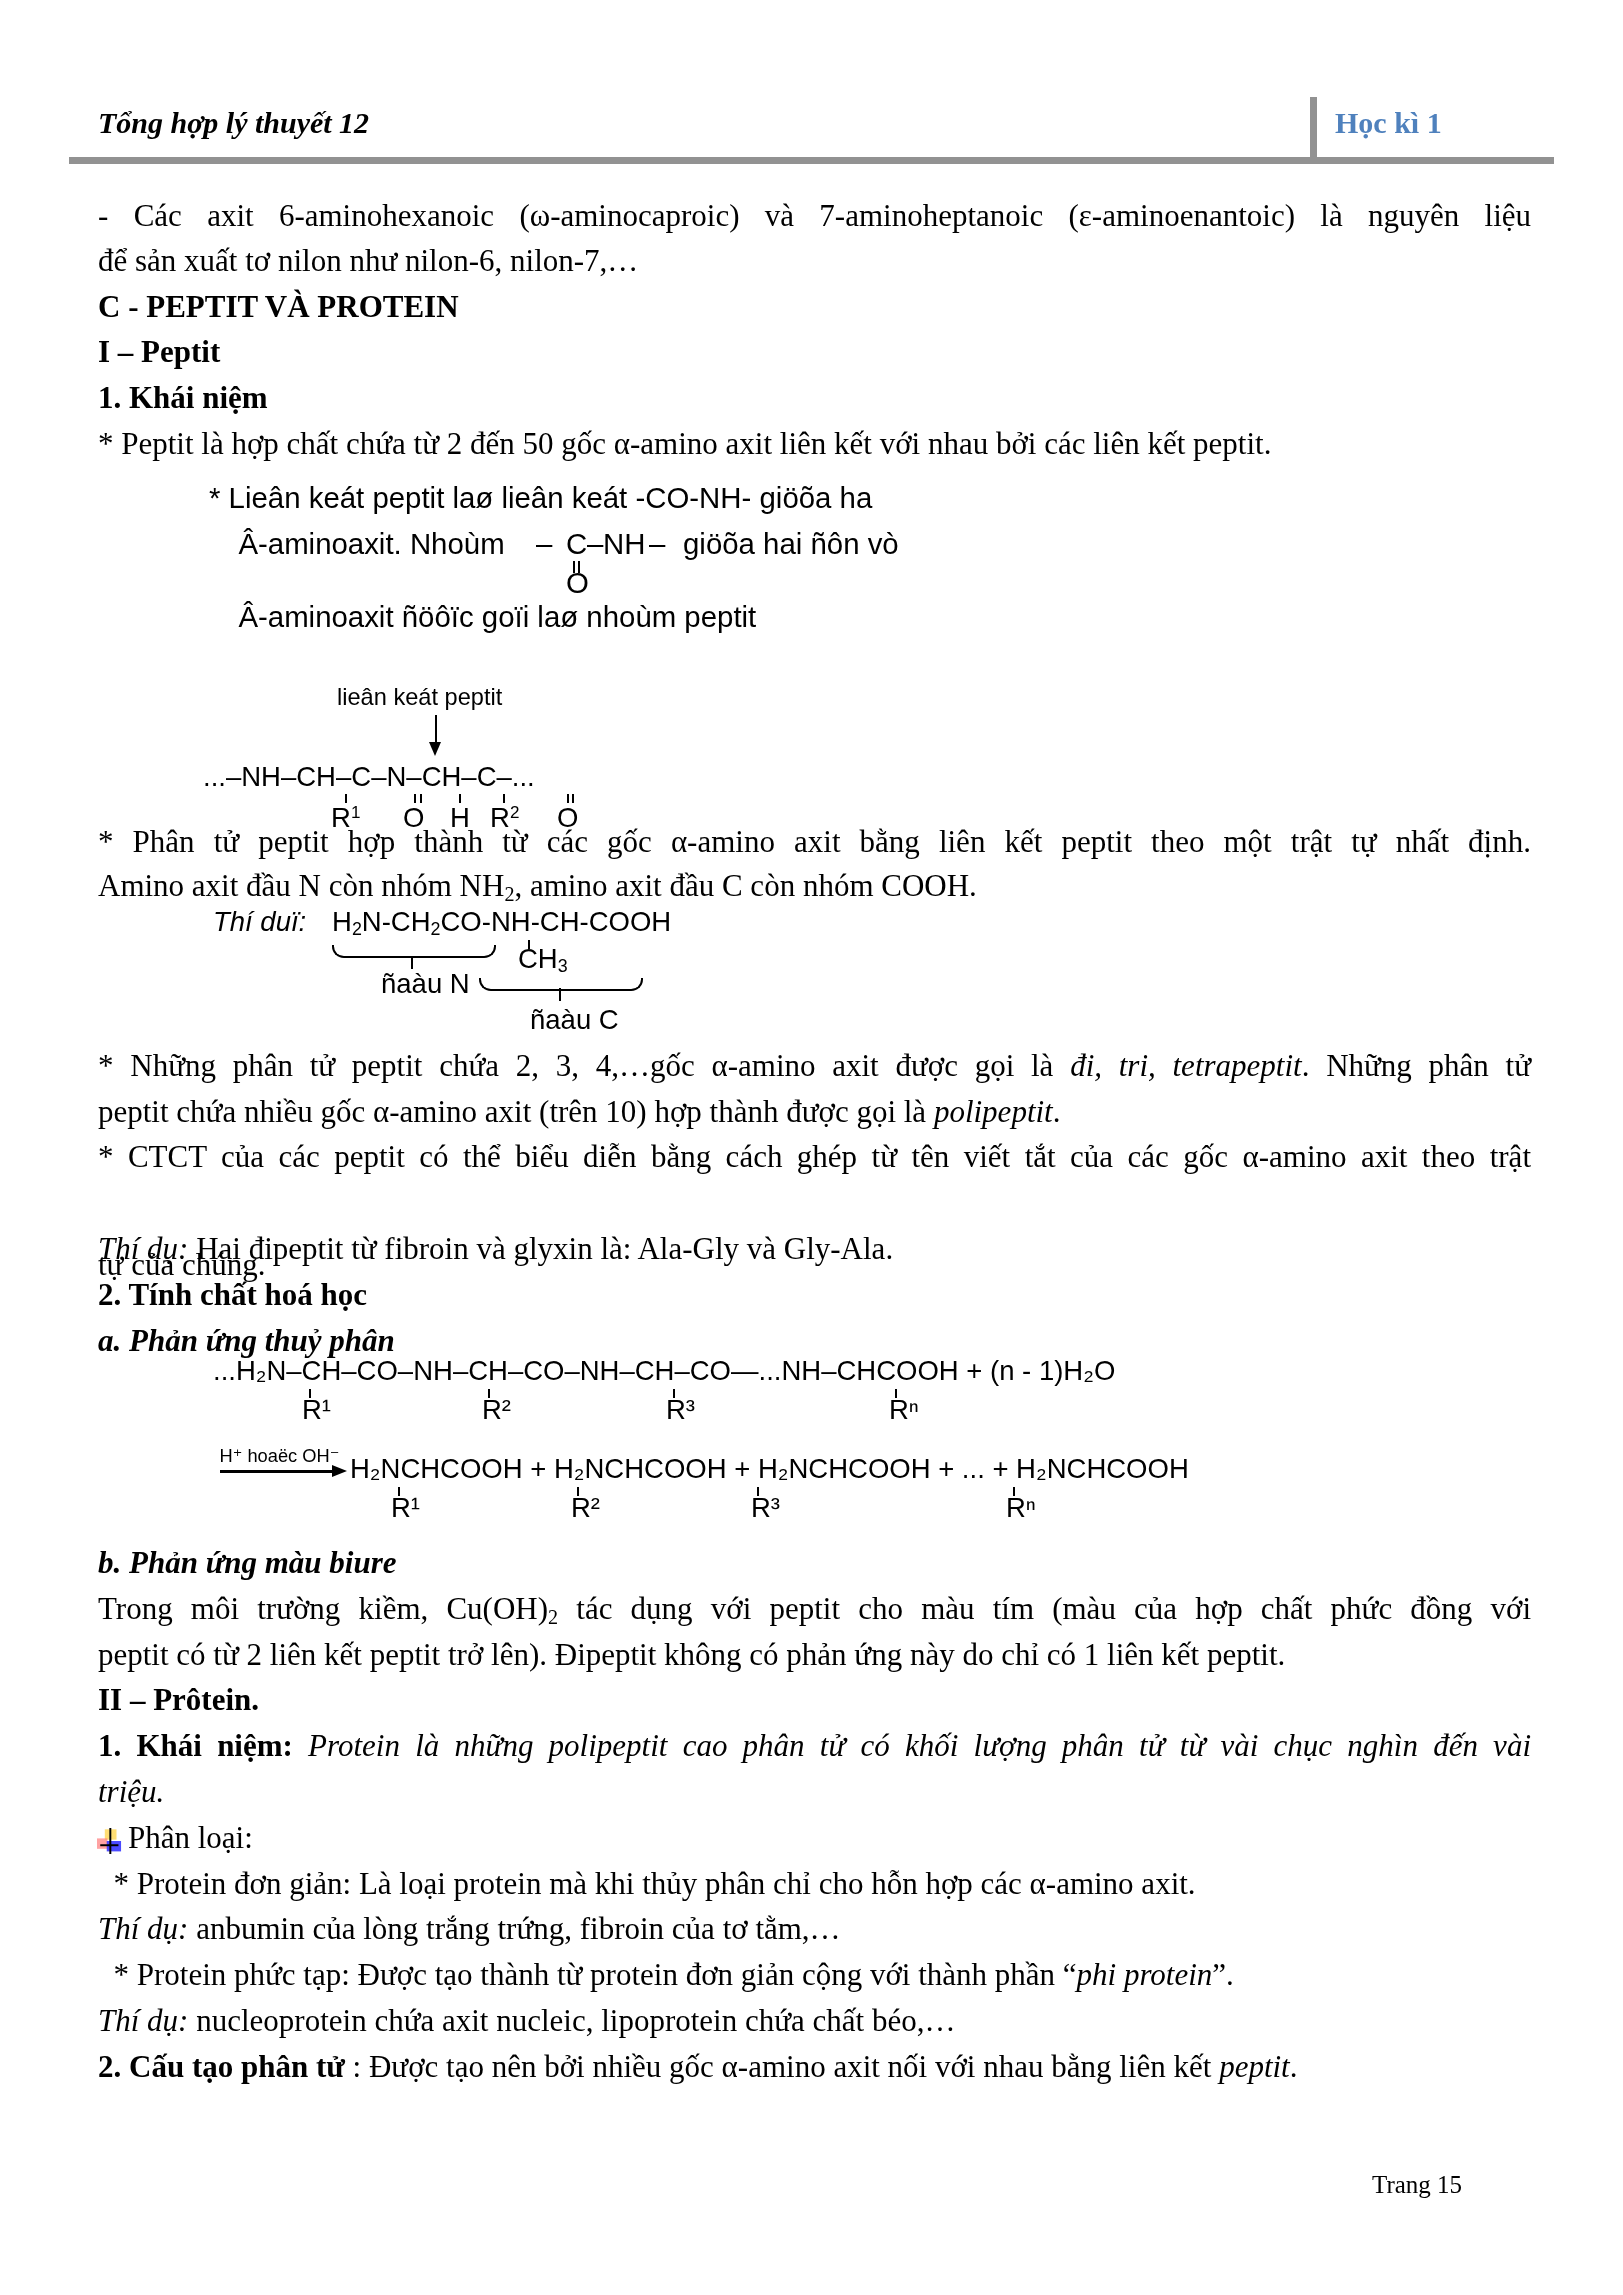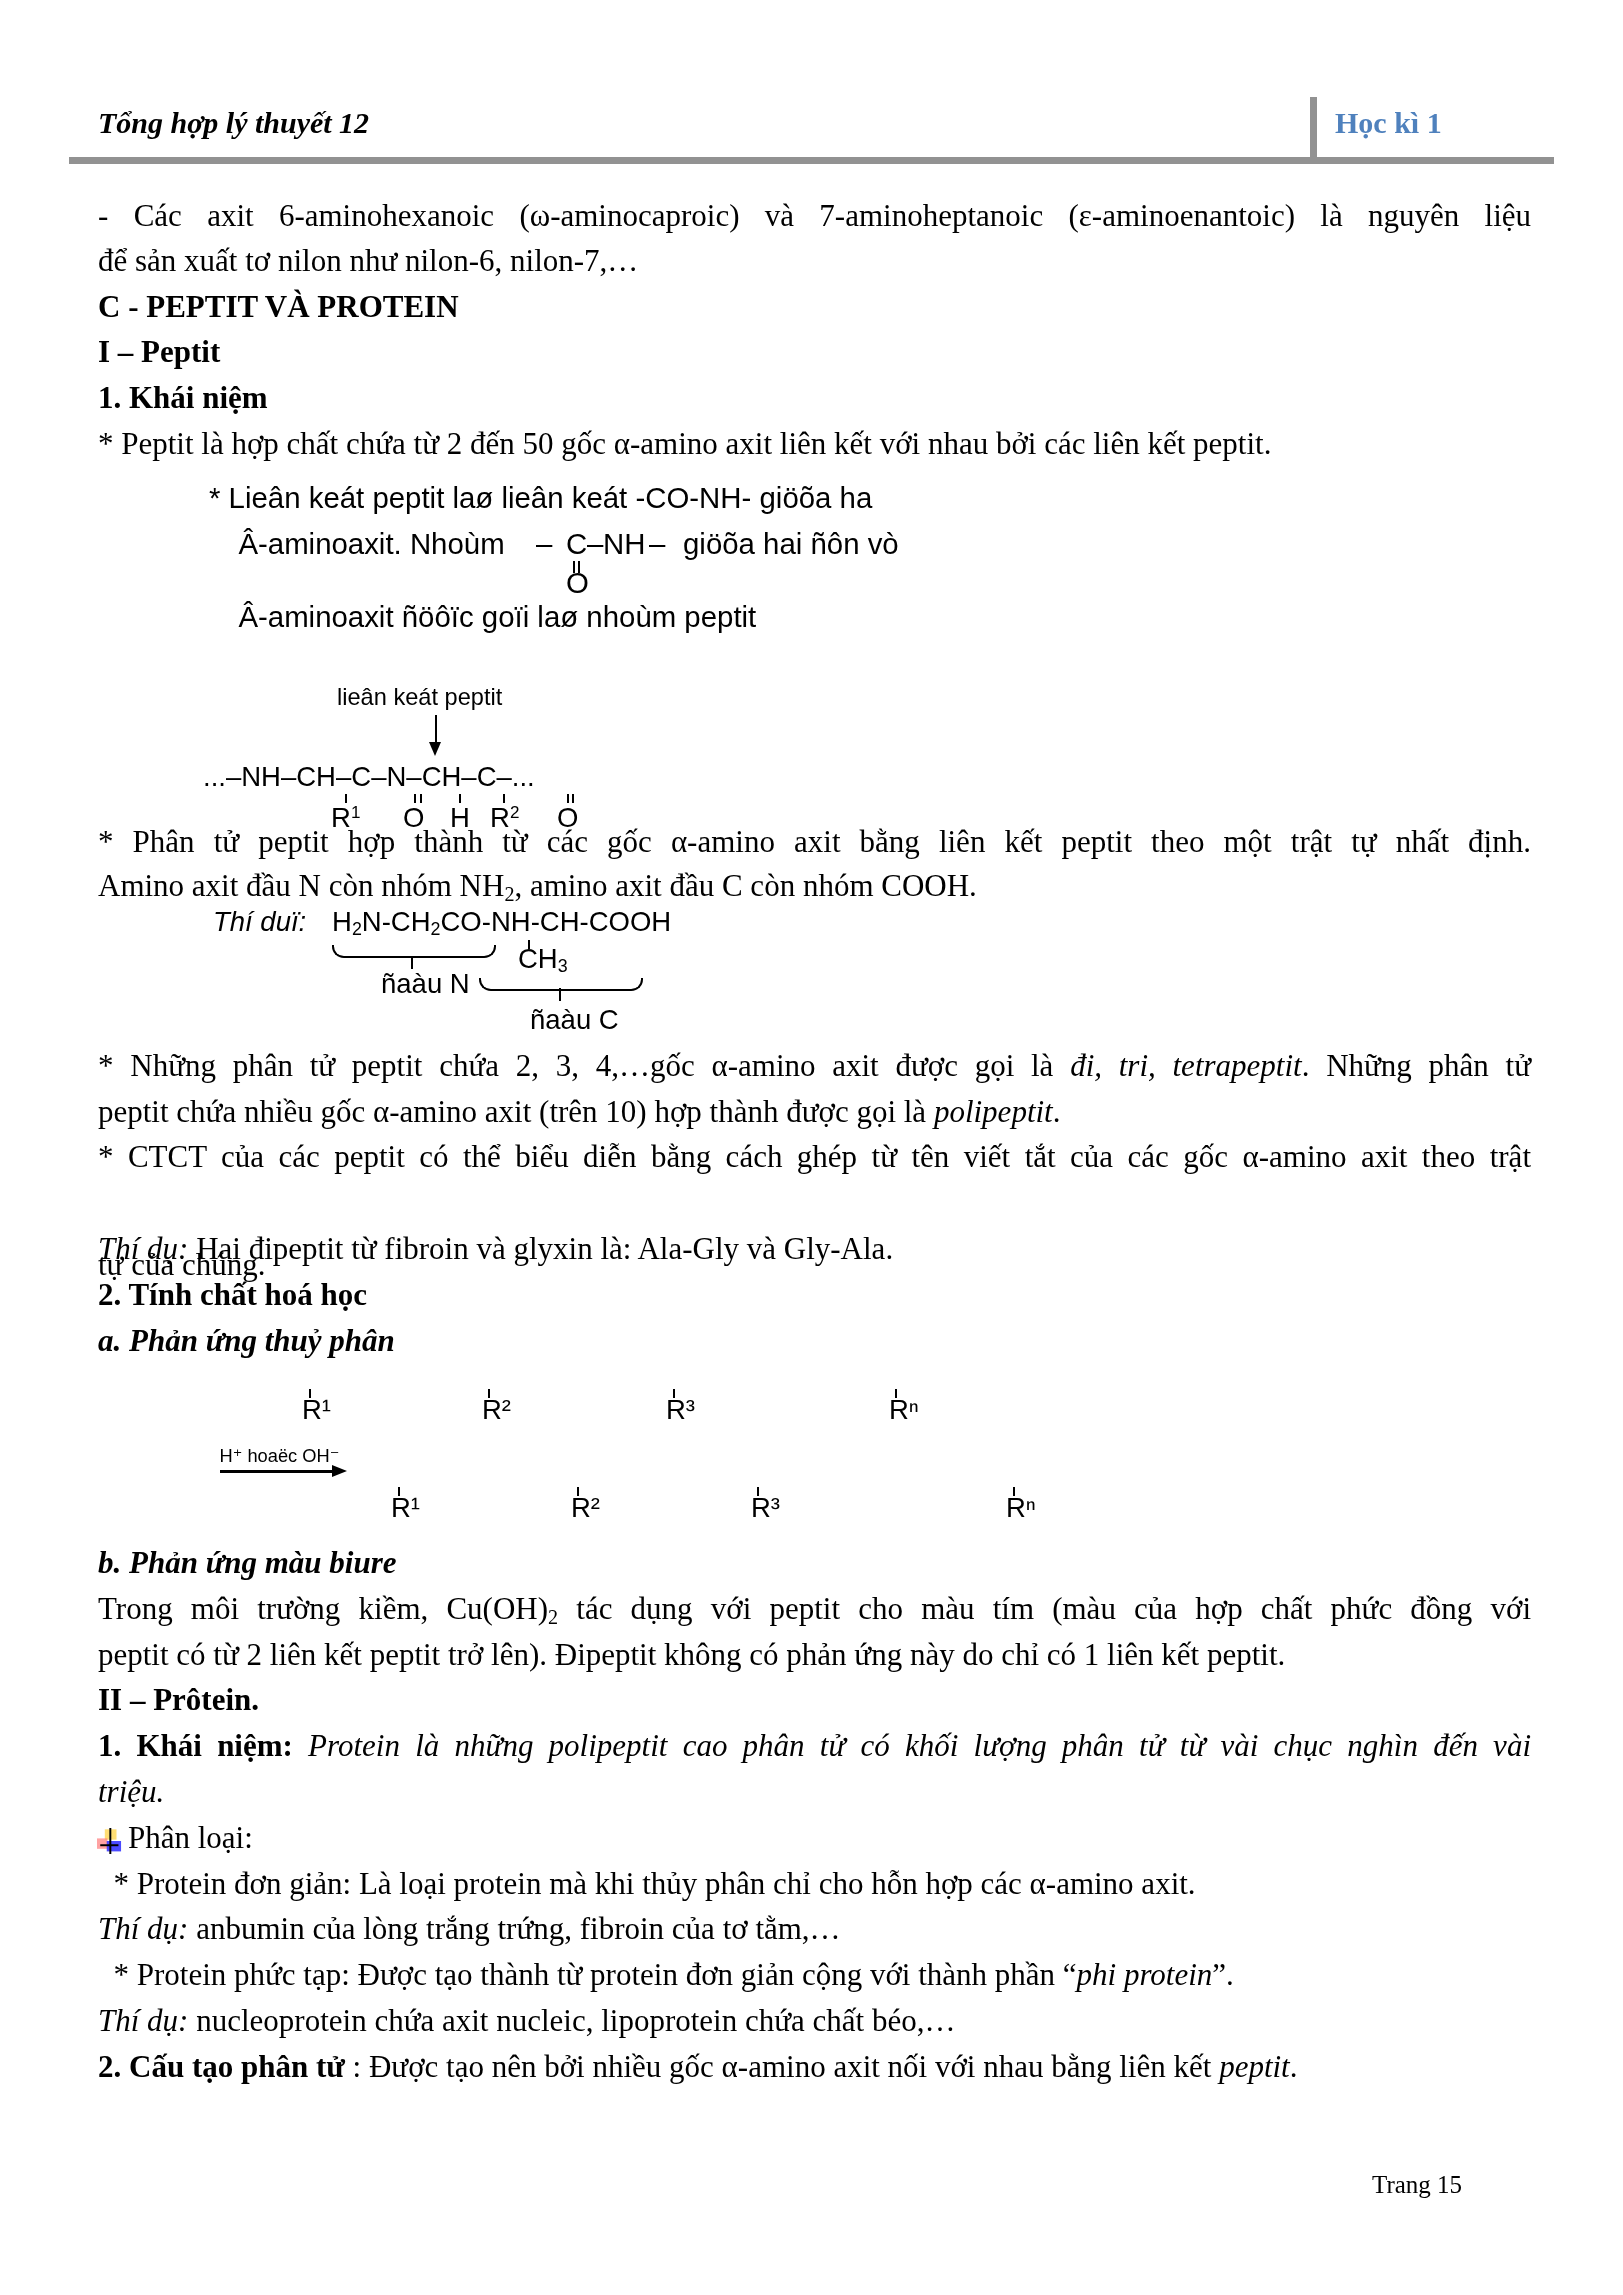--- a/index.html
+++ b/index.html
@@ -99,31 +99,33 @@
 
 <div class="p j" style="top:1042px;"><span>* Những phân tử peptit chứa 2, 3, 4,…gốc α-amino axit được gọi là </span><span class="i">đi, tri, tetrapeptit</span><span>. Những phân tử</span></div>
 <div class="p" style="top:1088px;"><span>peptit chứa nhiều gốc α-amino axit (trên 10) hợp thành được gọi là </span><span class="i">polipeptit</span><span>.</span></div>
 <div class="p j" style="top:1133px;">* CTCT của các peptit có thể biểu diễn bằng cách ghép từ tên viết tắt của các gốc α-amino axit theo trật</div>
 <div class="p" style="top:1241px;">tự của chúng.</div>
 <div class="p" style="top:1225px;"><span class="i">Thí dụ:</span><span> Hai đipeptit từ fibroin và glyxin là: Ala-Gly và Gly-Ala.</span></div>
 <div class="p b" style="top:1271px;">2. Tính chất hoá học</div>
 <div class="p b i" style="top:1317px;">a. Phản ứng thuỷ phân</div>
 
 <div class="chem" style="left:213px; top:1355px; width:995px; height:177px; font-size:27.5px;">
+  <span class="t" style="left:0; top:0;">...H₂N–CH–CO–NH–CH–CO–NH–CH–CO—...NH–CHCOOH + (n - 1)H₂O</span>
   <div class="bond-v" style="left:96px; top:34px; height:9.2px;"></div>
   <div class="bond-v" style="left:275px; top:34px; height:9.2px;"></div>
   <div class="bond-v" style="left:460px; top:34px; height:9.2px;"></div>
   <div class="bond-v" style="left:682px; top:34px; height:9.2px;"></div>
   <span class="t" style="left:89px; top:39px;">R¹</span>
   <span class="t" style="left:269px; top:39px;">R²</span>
   <span class="t" style="left:453px; top:39px;">R³</span>
   <span class="t" style="left:676px; top:39px;">Rⁿ</span>
   <span class="t" style="left:6.5px; top:90px; font-size:18.3px;">H⁺ hoaëc OH⁻</span>
   <div class="abs" style="left:6.5px; top:115px; width:118px; height:2.6px; background:#000;"></div>
   <div class="abs" style="left:119px; top:110px; width:0; height:0; border-top:6.5px solid transparent; border-bottom:6.5px solid transparent; border-left:15.7px solid #000;"></div>
+  <span class="t" style="left:137px; top:98px;">H₂NCHCOOH + H₂NCHCOOH + H₂NCHCOOH + ... + H₂NCHCOOH</span>
   <div class="bond-v" style="left:185px; top:132px; height:9.2px;"></div>
   <div class="bond-v" style="left:364px; top:132px; height:9.2px;"></div>
   <div class="bond-v" style="left:544px; top:132px; height:9.2px;"></div>
   <div class="bond-v" style="left:800px; top:132px; height:9.2px;"></div>
   <span class="t" style="left:178px; top:137px;">R¹</span>
   <span class="t" style="left:358px; top:137px;">R²</span>
   <span class="t" style="left:538px; top:137px;">R³</span>
   <span class="t" style="left:793px; top:137px;">Rⁿ</span>
 </div>
 

